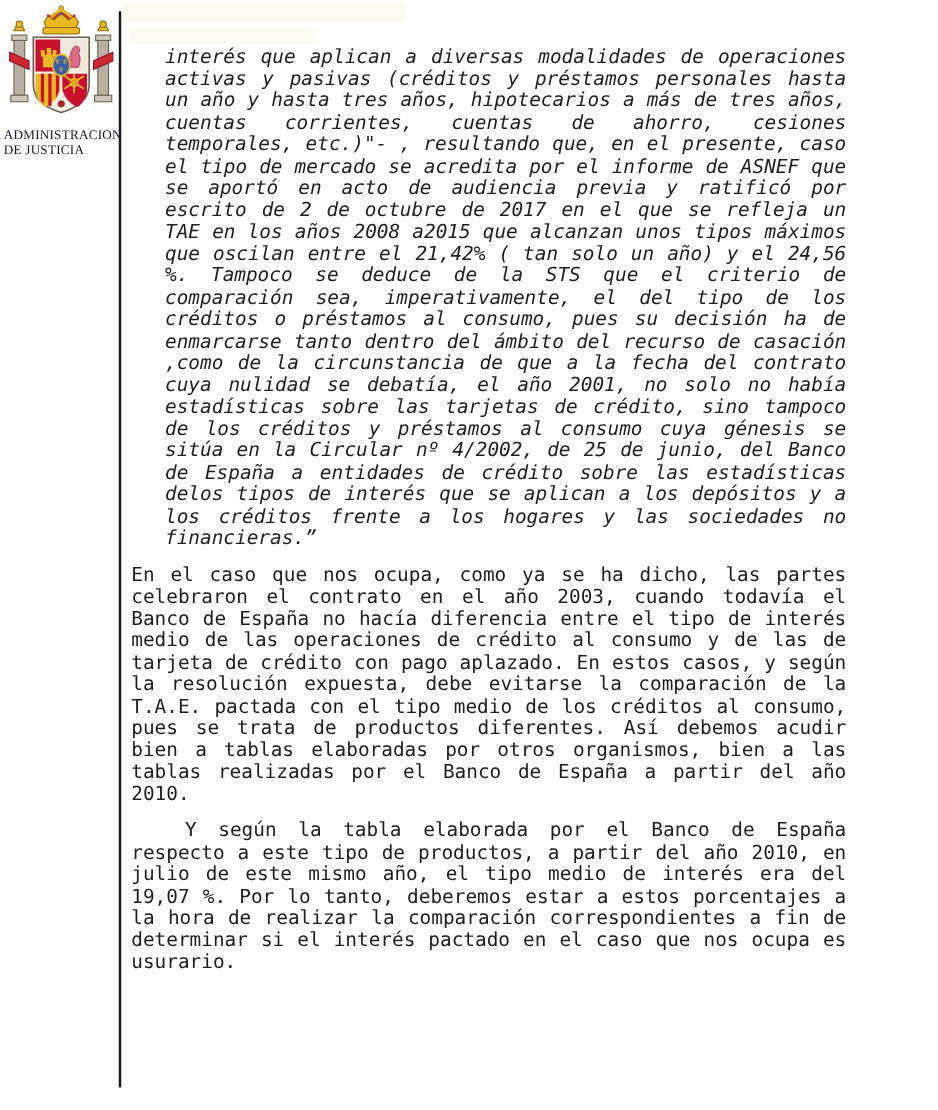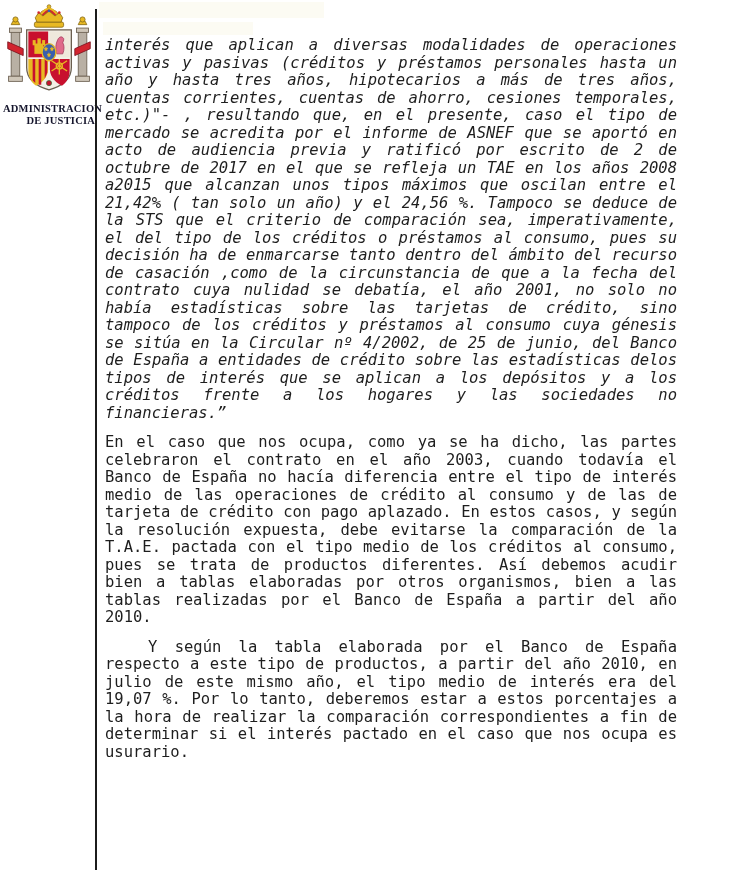--- a/index.html
+++ b/index.html
@@ -9,22 +9,21 @@
     background: #ffffff;
     position: relative;
     overflow: hidden;
     font-family: "DejaVu Sans Mono", "Liberation Mono", monospace;
   }
   .logo-block {
     position: absolute;
     left: 3px;
     top: 4px;
     width: 92px;
-    text-align: right;
-    font-weight: bold;
+    text-align: left;
   }
   .logo-block svg { display: block; margin: 0 auto; }
   .logo-caption {
     margin-top: 1px;
     font-family: "Liberation Serif", "DejaVu Serif", serif;
     color: #15152c;
     font-size: 10.5px;
     line-height: 12px;
     letter-spacing: 0.2px;
   }
@@ -48,21 +47,21 @@
     position: absolute;
     left: 105px;
     top: 37px;
     width: 572px;
     color: #1e1e1e;
     font-size: 15.5px;
     line-height: 17.5px;
     text-align: justify;
   }
   .content p { margin: 0 0 12px 0; }
-  p.quote { font-style: italic; }
+  p.quote { font-style: italic; margin-left: 27px; }
   p.indent { text-indent: 43px; }
   p.tercero { margin-top: 26px; }
   p.tercero b { font-weight: bold; }
 </style>
 </head>
 <body>
 
 <div class="logo-block">
   <svg width="86" height="98" viewBox="0 0 100 114">
 

